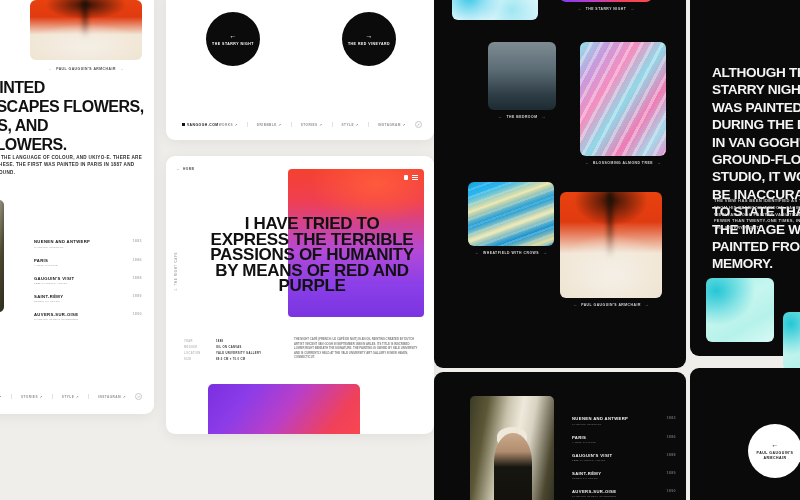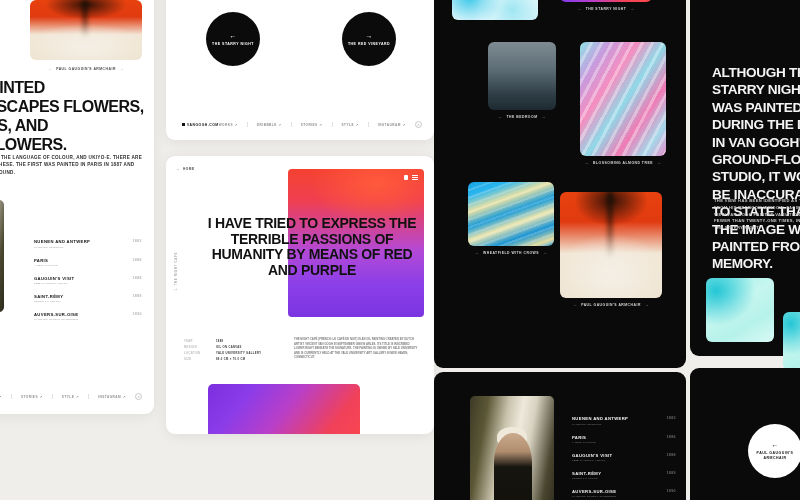--- a/index.html
+++ b/index.html
@@ -136,21 +136,21 @@
   #q-topbar { position:absolute; left:10px; top:10px; display:flex; align-items:center; gap:3px; }
   #q-topbar .ar { font-size:4px; color:#9a9a9a; }
   #q-topbar .tx { font-size:3.2px; font-weight:700; letter-spacing:.5px; color:#4a4a4a; text-transform:uppercase; }
   #q-art { position:absolute; left:122px; top:13px; width:136px; height:148px; border-radius:4px 4px 4px 4px; }
   #q-artbtns { position:absolute; right:6px; top:6px; display:flex; gap:4px; align-items:center; }
   #q-artbtns .d { width:4px; height:5px; background:#fff; border-radius:1px; }
   #q-artbtns .m { width:6px; height:5px; display:flex; flex-direction:column; justify-content:space-between; }
   #q-artbtns .m i { display:block; height:.8px; background:#fff; }
   #q-text {
     position:absolute; left:40px; top:60px; width:212px;
-    font-size:14px; line-height:15.5px; font-weight:700; letter-spacing:-.3px;
+    font-size:17px; line-height:15.5px; font-weight:700; letter-spacing:-.3px;
     color:#111; text-transform:uppercase; text-align:center;
     mix-blend-mode:normal;
   }
   #q-vertical {
     position:absolute; left:8px; top:96px;
     font-size:3px; font-weight:700; letter-spacing:.6px; color:#a8a8a8;
     text-transform:uppercase; writing-mode:vertical-rl; transform:rotate(180deg);
   }
   #q-meta { position:absolute; left:18px; top:182px; width:100px; }
   .meta-row { display:flex; gap:6px; padding:1.6px 0; }

